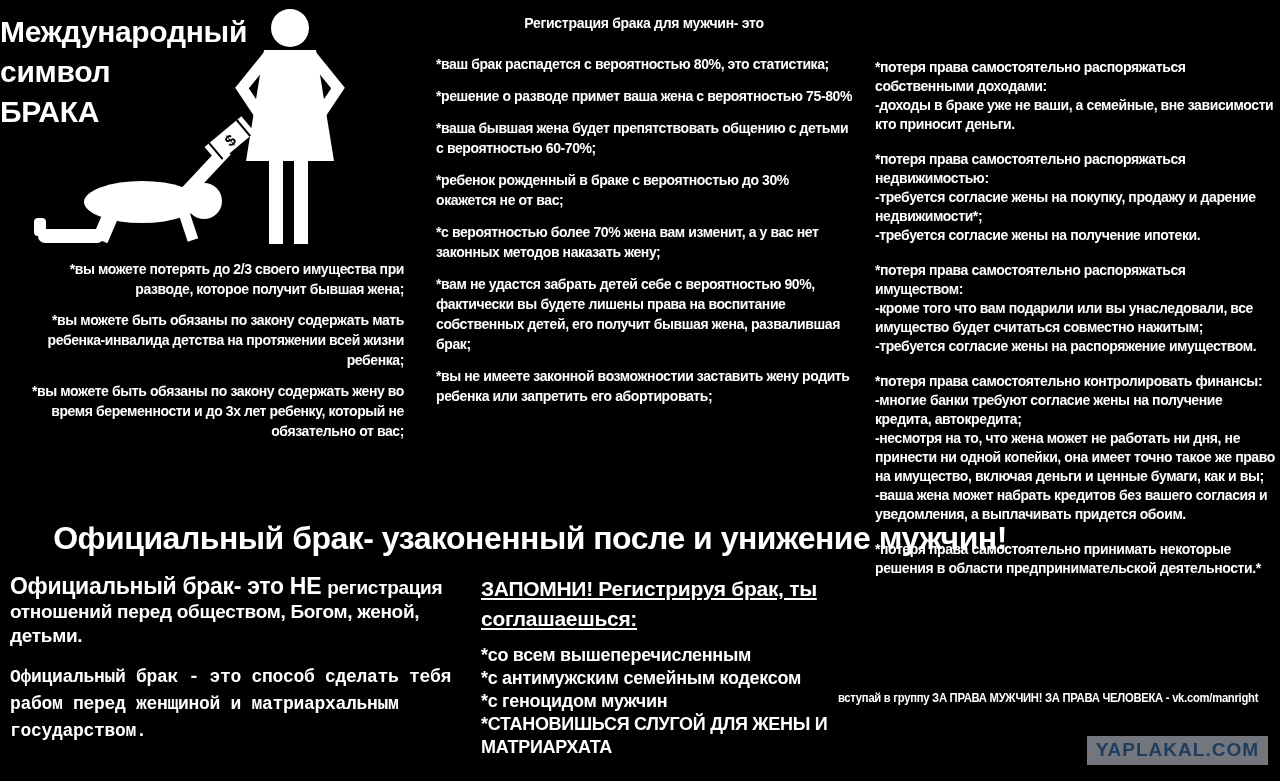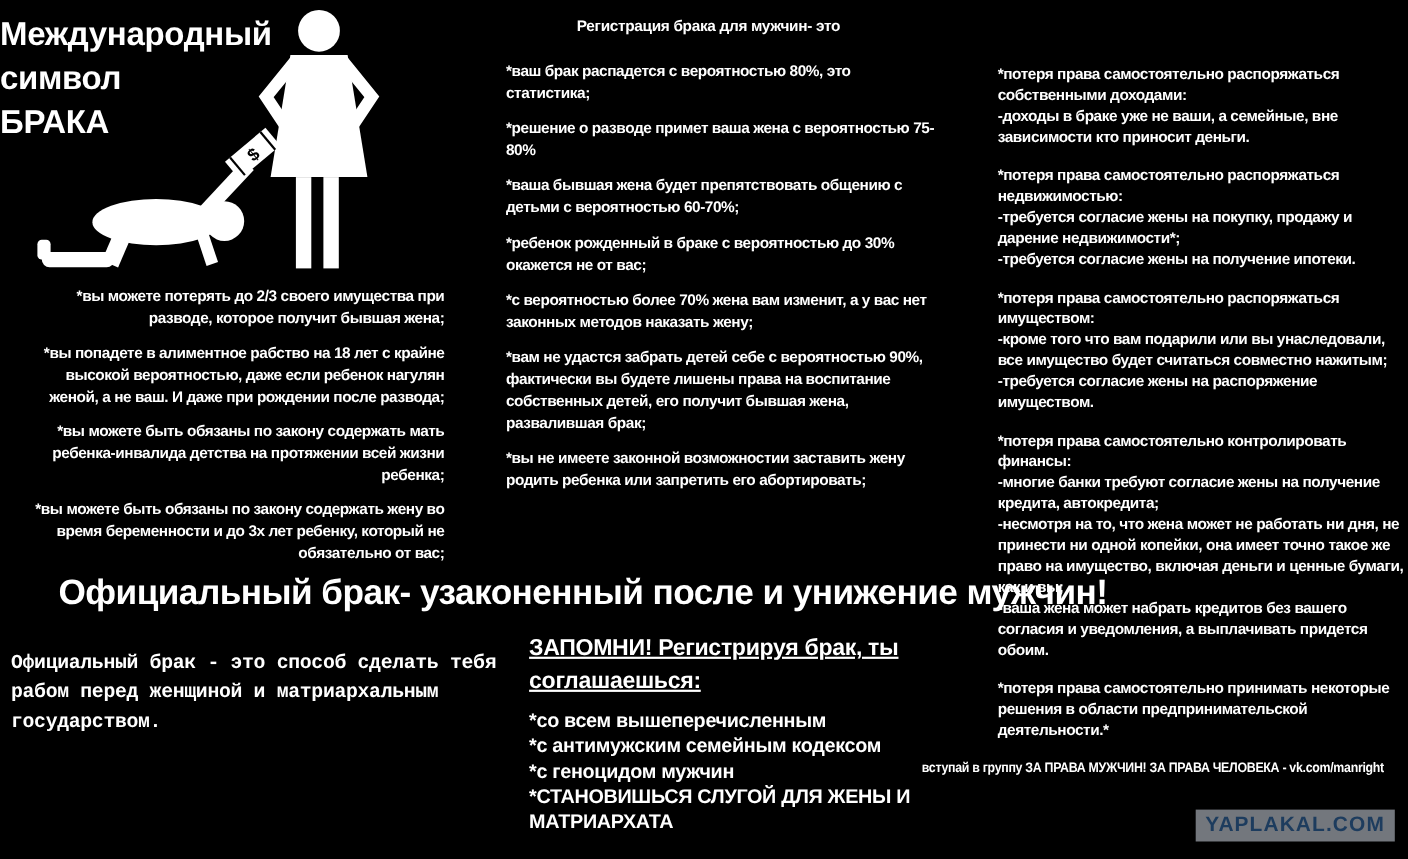--- a/index.html
+++ b/index.html
@@ -15,24 +15,24 @@
     white-space:pre-line;letter-spacing:-0.3px;
   }
   .pictogram{left:0;top:0;width:360px;height:252px;}
 
   .col{letter-spacing:-0.4px;}
   .left-col{left:12px;top:259px;width:392px;font-size:14px;line-height:20px;}
   .left-col p{margin-bottom:11px;text-align:right;}
 
   .center-col{left:436px;top:10px;width:416px;font-size:14px;line-height:20px;}
   .center-col .col-title{font-size:14px;line-height:26px;text-align:center;letter-spacing:-0.3px;margin-bottom:18px;}
-  .center-col p.item{margin-bottom:12px;margin-left:24px;}
+  .center-col p.item{margin-bottom:12px;}
 
   .right-col{left:875px;top:58px;width:402px;font-size:14px;line-height:19px;}
-  .right-col p.item{margin-bottom:16px;white-space:pre-line;margin-left:32px;}
+  .right-col p.item{margin-bottom:16px;white-space:pre-line;}
 
   .banner{
     left:20px;top:519px;width:1020px;font-size:32px;line-height:38px;
     text-align:center;letter-spacing:-0.5px;white-space:nowrap;
   }
 
   .bottom-left{left:10px;top:574px;width:458px;letter-spacing:-0.3px;}
   .bottom-left .p1{font-size:19px;line-height:24px;}
   .bottom-left .p1 .lead{font-size:23px;}
   .bottom-left .p2{font-size:18px;line-height:27px;margin-top:16px;font-family:Liberation Mono, monospace;}
@@ -79,21 +79,20 @@
     <text x="230" y="146" text-anchor="middle" font-size="16" font-weight="bold" fill="#000">$</text>
   </g>
 </svg>
 
 <div class="abs title-block">Международный
 символ
 БРАКА</div>
 
 <div class="abs col left-col">
   <p class="item">*вы можете потерять до 2/3 своего имущества при разводе, которое получит бывшая жена;</p>
-  <p class="item">*вы попадете в алиментное рабство на 18 лет с крайне высокой вероятностью, даже если ребенок нагулян женой, а не ваш. И даже при рождении после развода;</p>
   <p class="item">*вы можете быть обязаны по закону содержать мать ребенка-инвалида детства на протяжении всей жизни ребенка;</p>
   <p class="item">*вы можете быть обязаны по закону содержать жену во время беременности и до 3х лет ребенку, который не обязательно от вас;</p>
 </div>
 
 <div class="abs col center-col">
   <div class="col-title">Регистрация брака для мужчин- это</div>
   <p class="item">*ваш брак распадется с вероятностью 80%, это статистика;</p>
   <p class="item">*решение о разводе примет ваша жена с вероятностью 75-80%</p>
   <p class="item">*ваша бывшая жена будет препятствовать общению с детьми с вероятностью 60-70%;</p>
   <p class="item">*ребенок рожденный в браке с вероятностью до 30% окажется не от вас;</p>
@@ -114,20 +113,21 @@
   <p class="item">*потеря права самостоятельно контролировать финансы:
 -многие банки требуют согласие жены на получение кредита, автокредита;
 -несмотря на то, что жена может не работать ни дня, не принести ни одной копейки, она имеет точно такое же право на имущество, включая деньги и ценные бумаги, как и вы;
 -ваша жена может набрать кредитов без вашего согласия и уведомления, а выплачивать придется обоим.</p>
   <p class="item">*потеря права самостоятельно принимать некоторые решения в области предпринимательской деятельности.*</p>
 </div>
 
 <div class="abs banner">Официальный брак- узаконенный после и унижение мужчин!</div>
 
 <div class="abs bottom-left">
+  <p class="p1"><span class="lead">Официальный брак- это НЕ </span><span>регистрация отношений перед обществом, Богом, женой, детьми.</span></p>
   <p class="p2">Официальный брак - это способ сделать тебя рабом перед женщиной и матриархальным государством.</p>
 </div>
 
 <div class="abs bottom-center">
   <div class="bc-title">ЗАПОМНИ! Регистрируя брак, ты соглашаешься:</div>
   <p class="item">*со всем вышеперечисленным</p>
   <p class="item">*с антимужским семейным кодексом</p>
   <p class="item">*с геноцидом мужчин</p>
   <p class="item">*СТАНОВИШЬСЯ СЛУГОЙ ДЛЯ ЖЕНЫ И МАТРИАРХАТА</p>
 </div>

